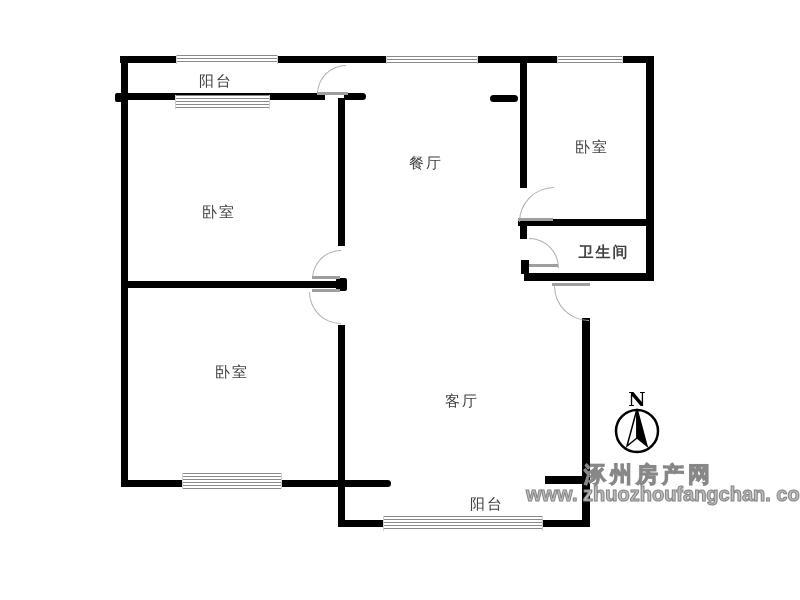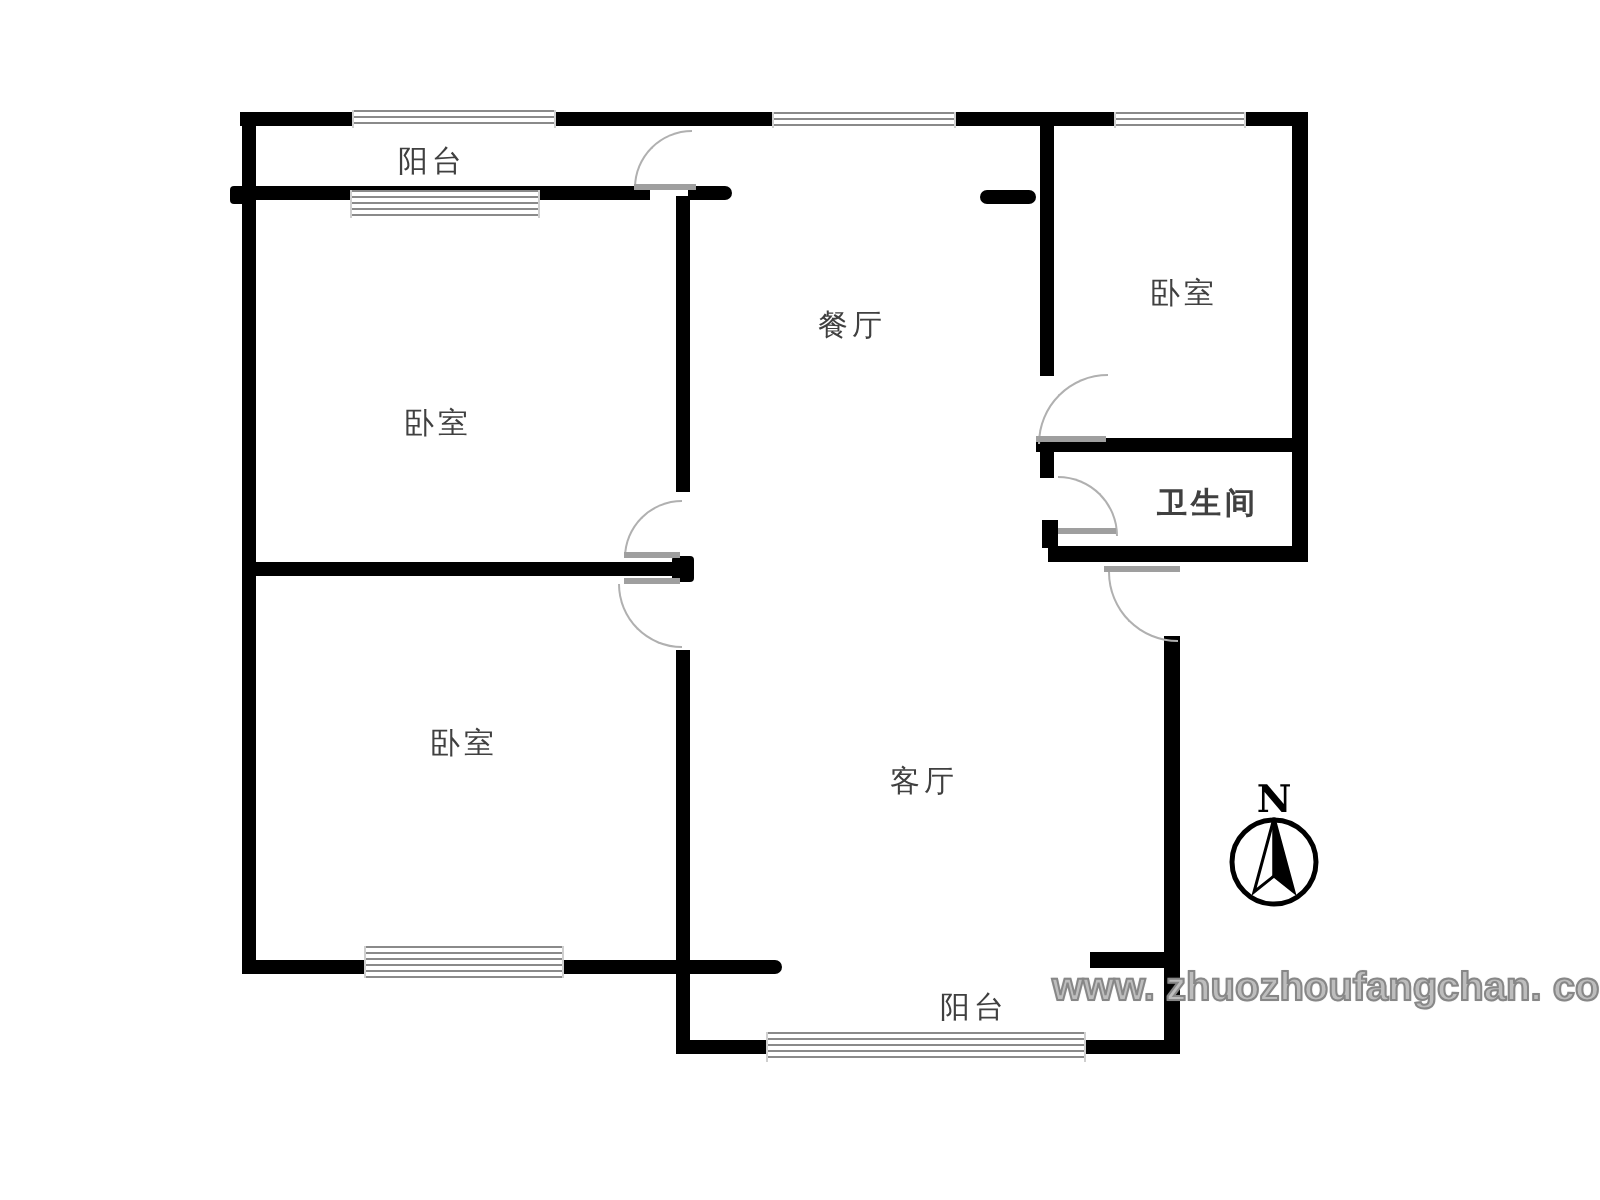--- a/index.html
+++ b/index.html
@@ -80,25 +80,26 @@
 
   <div class="arc bl" style="left:554px;top:286px;width:34px;height:34px;"></div>
   <div class="leaf" style="left:552px;top:283px;width:38px;height:3px;"></div>
 
   <div class="room-label" style="left:216px;top:81px;">阳台</div>
   <div class="room-label" style="left:219px;top:212px;">卧室</div>
   <div class="room-label" style="left:232px;top:372px;">卧室</div>
   <div class="room-label" style="left:406px;top:163px;margin-left:20px;">餐厅</div>
   <div class="room-label" style="left:592px;top:147px;">卧室</div>
   <div class="room-label" style="left:604px;top:252px;font-weight:bold;">卫生间</div>
-  <div class="room-label" style="left:462px;top:391px;">客厅</div>
+  <div class="room-label" style="left:462px;top:401px;">客厅</div>
   <div class="room-label" style="left:487px;top:504px;">阳台</div>
 
   <svg class="compass" width="56" height="72" viewBox="0 0 56 72">
     <text x="27" y="18" text-anchor="middle" font-family="DejaVu Serif, Liberation Serif, serif" font-size="19" font-weight="bold" fill="#000000">N</text>
     <circle cx="27" cy="43" r="21" fill="none" stroke="#000000" stroke-width="2.5"></circle>
     <path d="M27,21 L17,58 L27,50 Z" fill="#ffffff" stroke="#000000" stroke-width="1.5"></path>
     <path d="M27,21 L27,50 L37,58 Z" fill="#000000" stroke="#000000" stroke-width="1.5"></path>
   </svg>
 
+  <div class="watermark wm1">涿州房产网</div>
   <div class="watermark wm2">www. zhuozhoufangchan. com</div>
 
 </div>
 
 </body></html>

